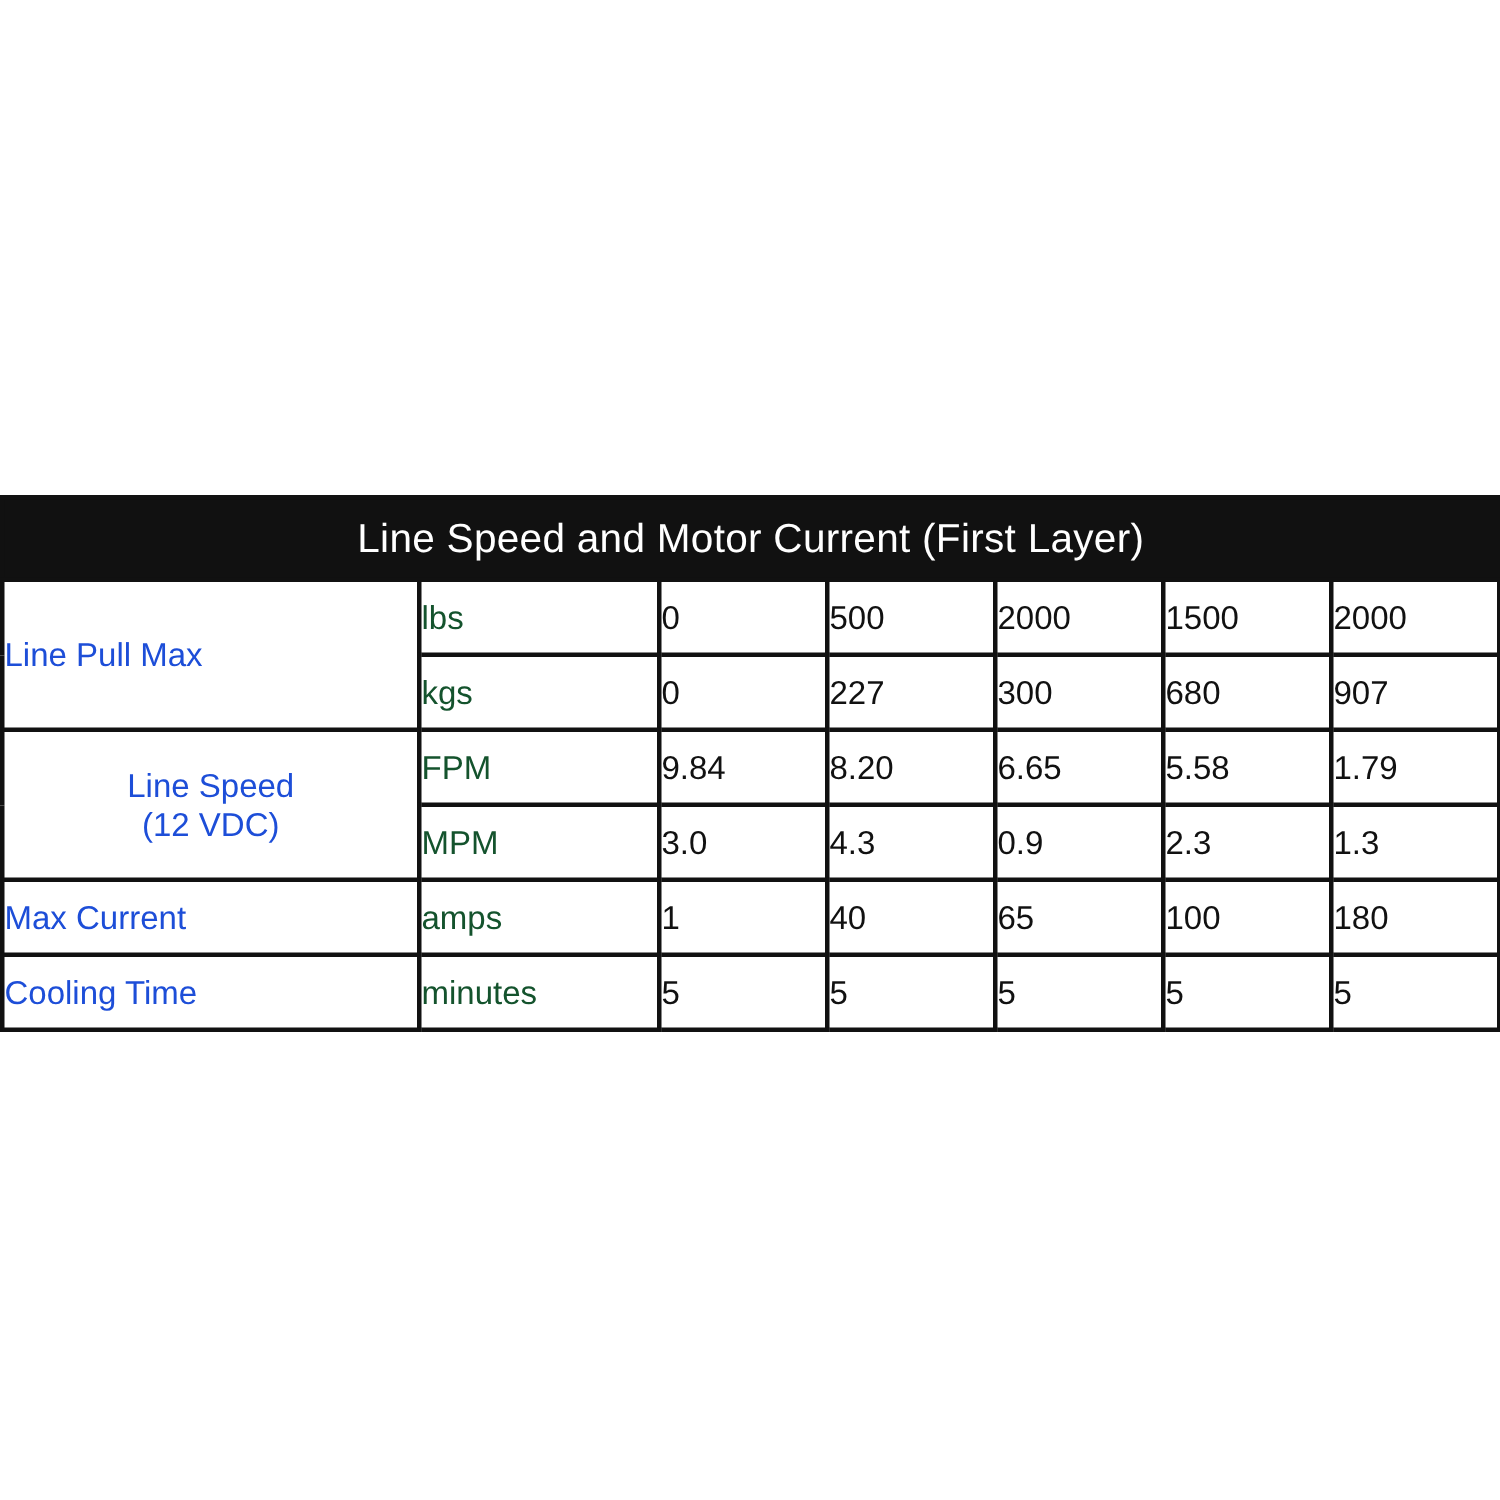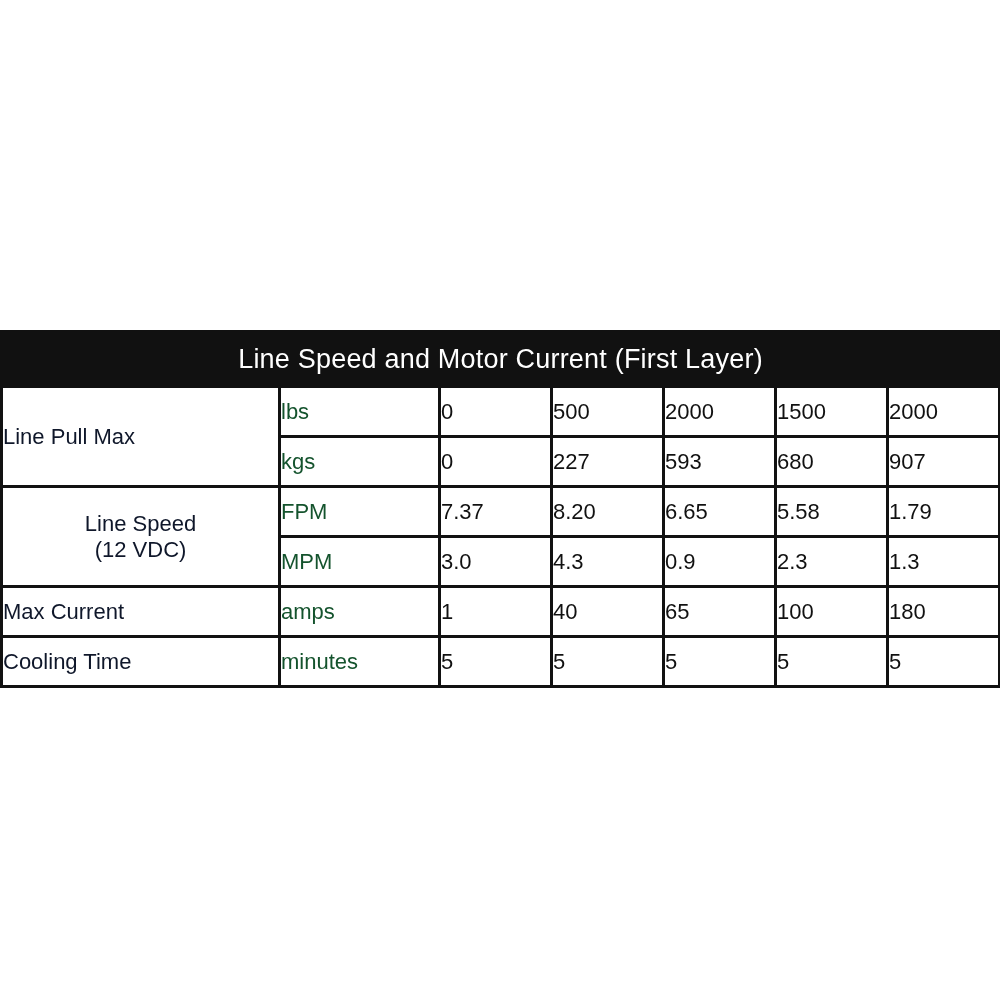--- a/index.html
+++ b/index.html
@@ -44,21 +44,21 @@
     text-align: center;
     font-size: 27px;
     font-weight: normal;
     height: 52px;
     letter-spacing: 0.2px;
     border: 3px solid #111111;
   }
 
   .rowlabel {
     font-size: 22px;
-    color: #0f172a;
+    color: #1d4ed8;
     padding-left: 12px;
     height: 47px;
     vertical-align: middle;
     text-align: left;
   }
 
   .unit {
     font-size: 22px;
     color: #14532d;
     padding-left: 12px;
@@ -119,32 +119,32 @@
           <td class="val">500</td>
           <td class="val">2000</td>
           <td class="val">1500</td>
           <td class="val">2000</td>
         </tr>
 
         <tr>
           <td class="unit">kgs</td>
           <td class="val">0</td>
           <td class="val">227</td>
-          <td class="val">593</td>
+          <td class="val">300</td>
           <td class="val">680</td>
           <td class="val">907</td>
         </tr>
 
         <tr>
           <td class="rowlabel" rowspan="2">
             <span class="l2">Line Speed</span>
             <span class="l2">(12 VDC)</span>
           </td>
           <td class="unit">FPM</td>
-          <td class="val">7.37</td>
+          <td class="val">9.84</td>
           <td class="val">8.20</td>
           <td class="val">6.65</td>
           <td class="val">5.58</td>
           <td class="val">1.79</td>
         </tr>
 
         <tr>
           <td class="unit">MPM</td>
           <td class="val">3.0</td>
           <td class="val">4.3</td>

